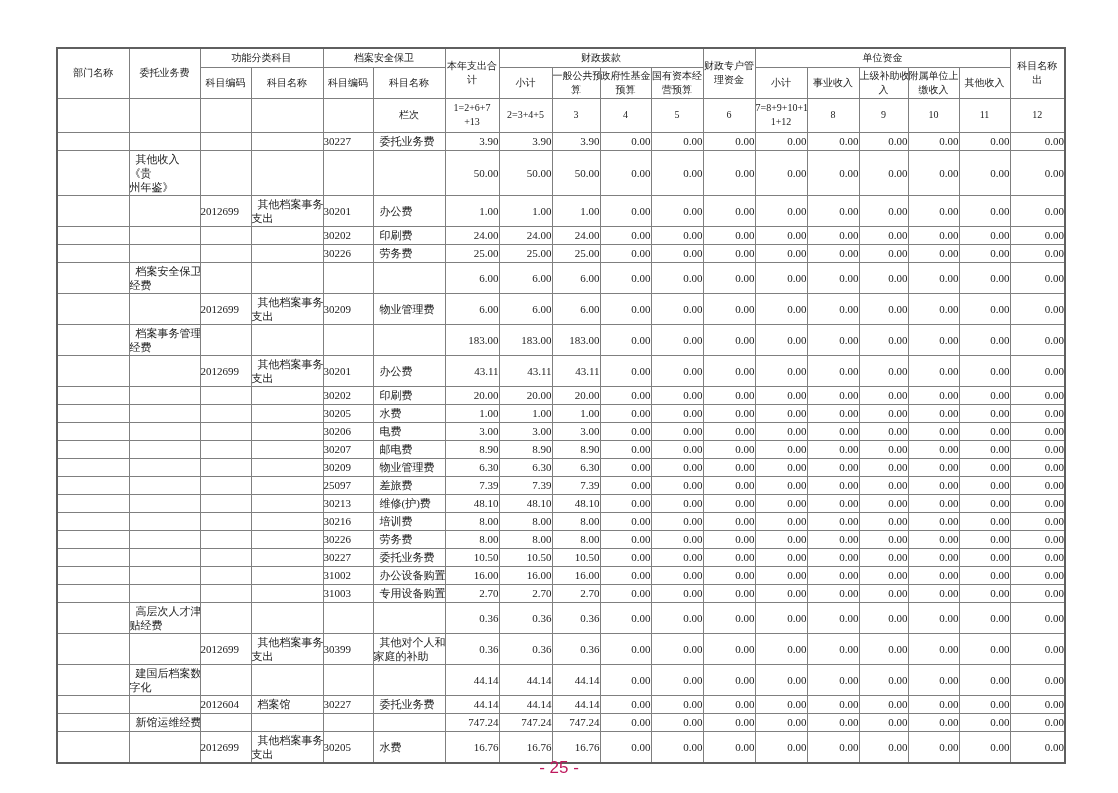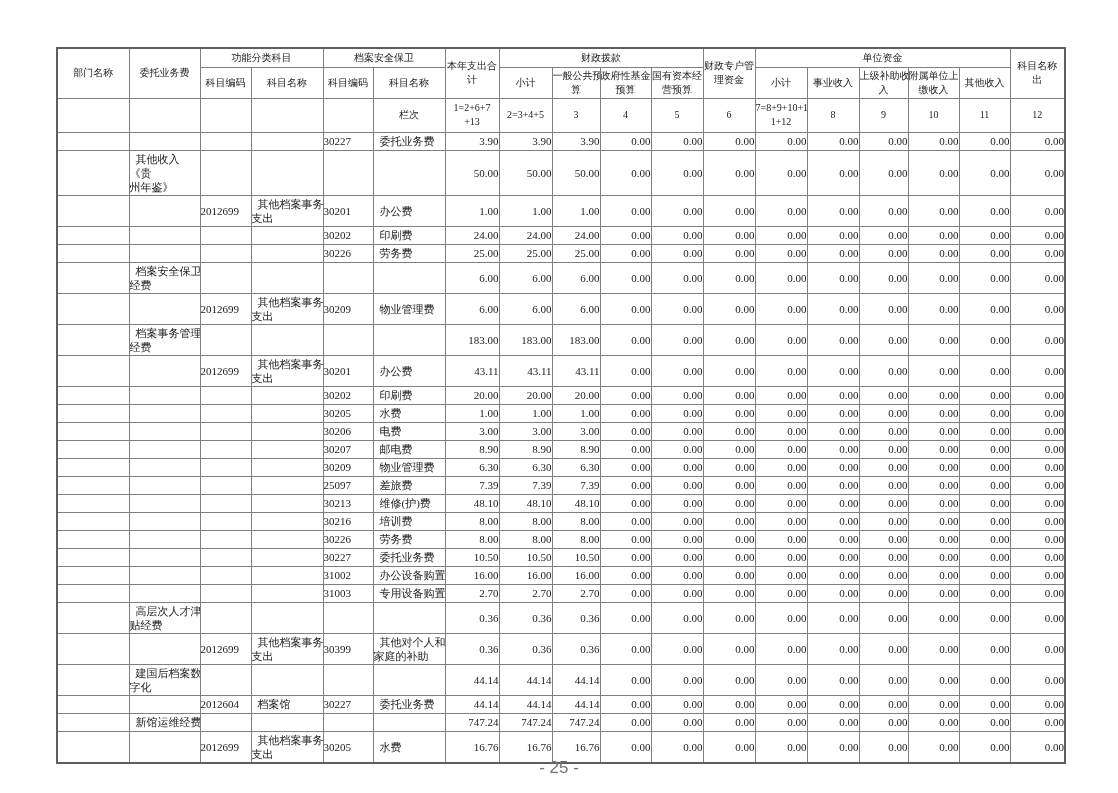--- a/index.html
+++ b/index.html
@@ -51,21 +51,21 @@
   td.code { text-align: left; padding-left: 7px; }
   td.num  { text-align: right; padding-right: 2px; }
 
   .page-number {
     position: absolute;
     left: 0; right: 0;
     top: 758px;
     text-align: center;
     font-family: "Liberation Sans", "DejaVu Sans", sans-serif;
     font-size: 17px;
-    color: #737373;
+    color: #be185d;
   }
 </style>
 </head>
 <body>
 
 <div class="sheet">
 
   <table class="budget">
     <colgroup>
       <col style="width:72px">

